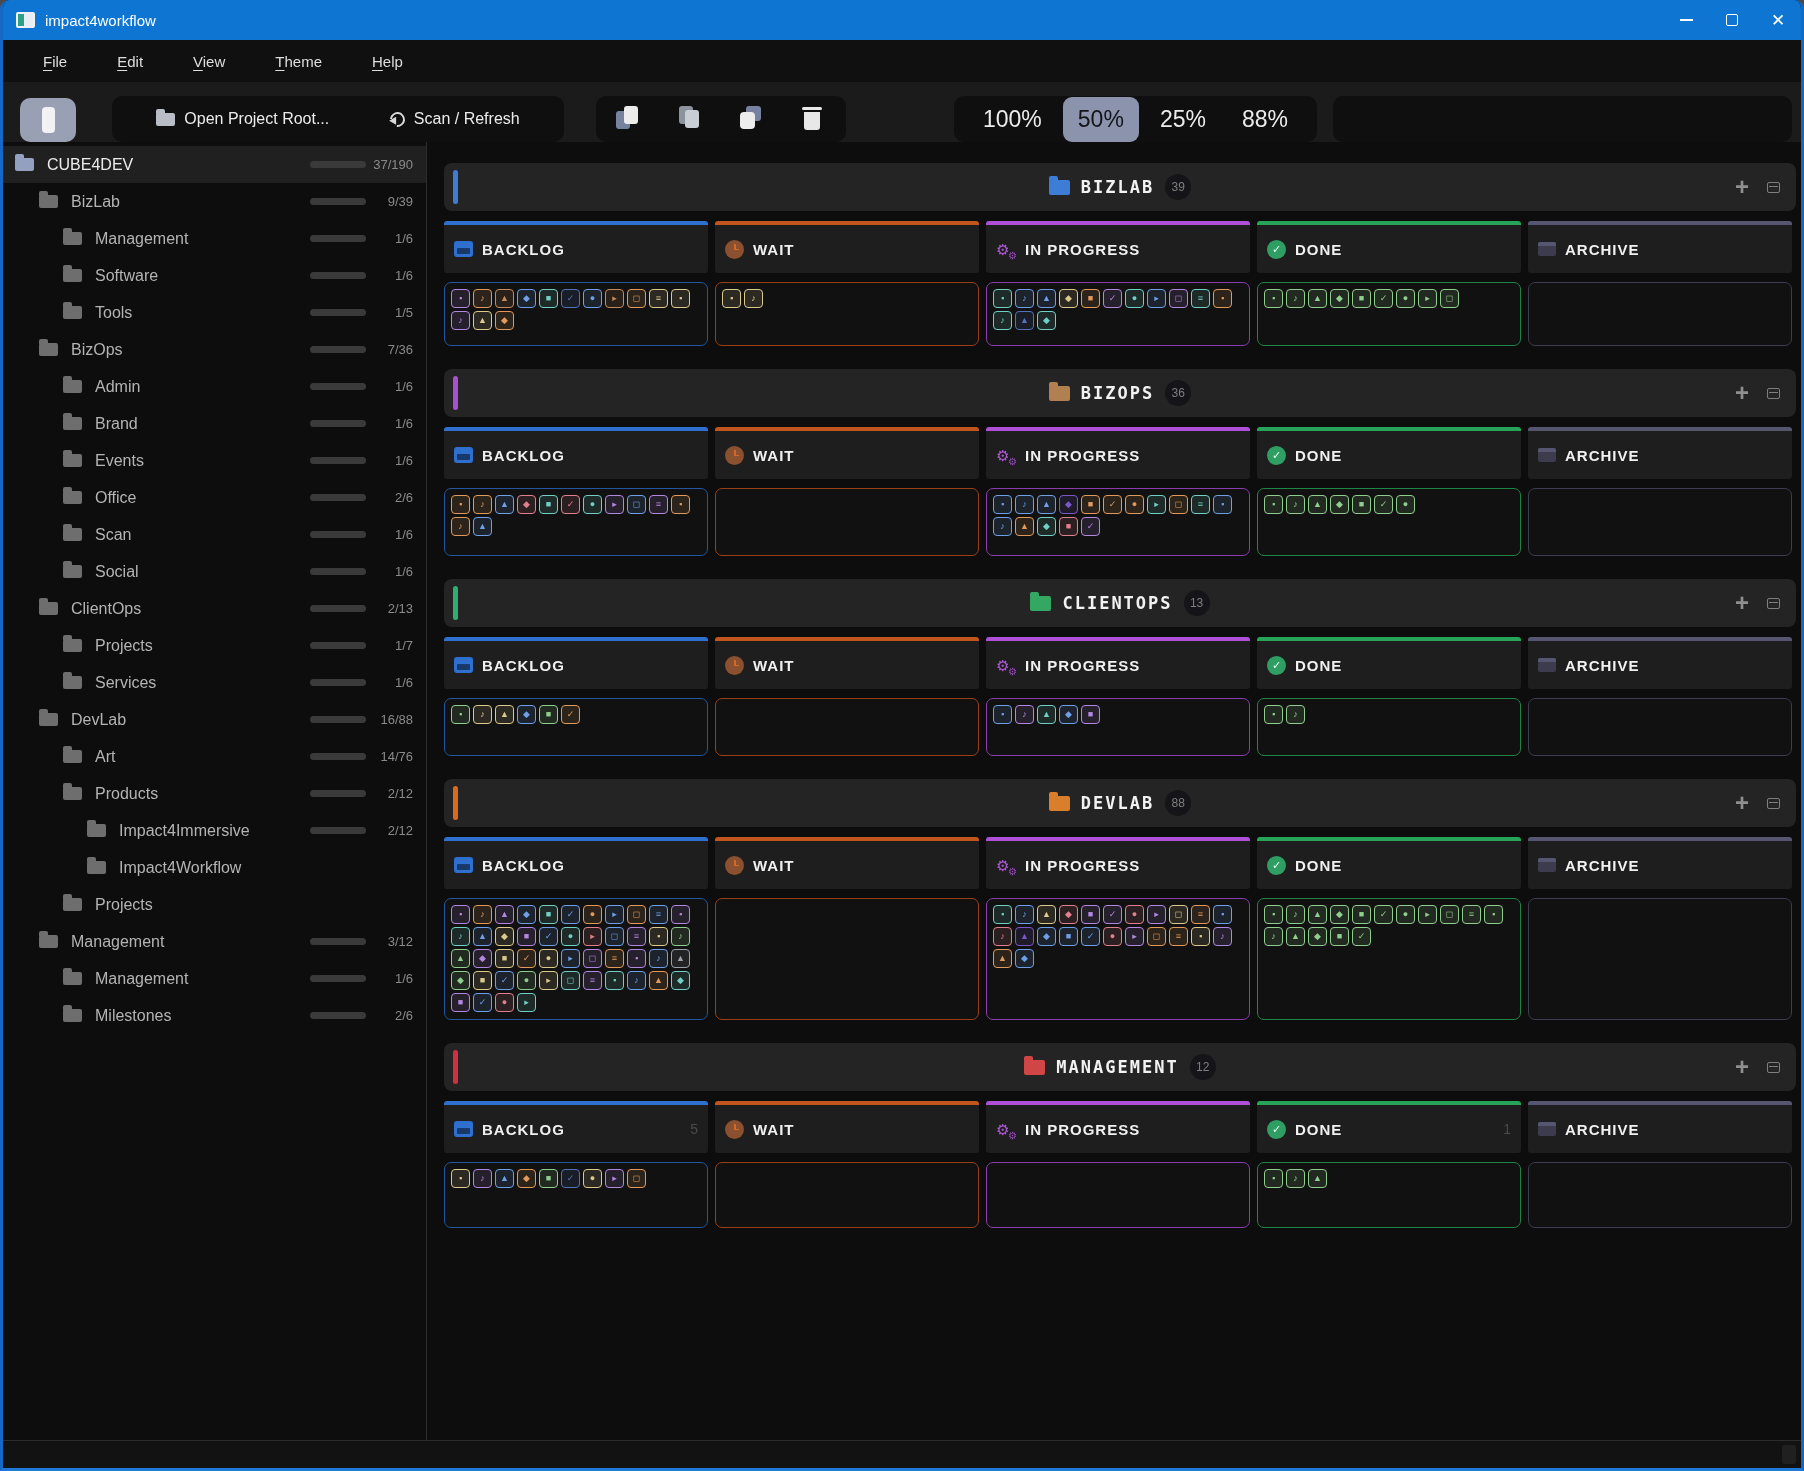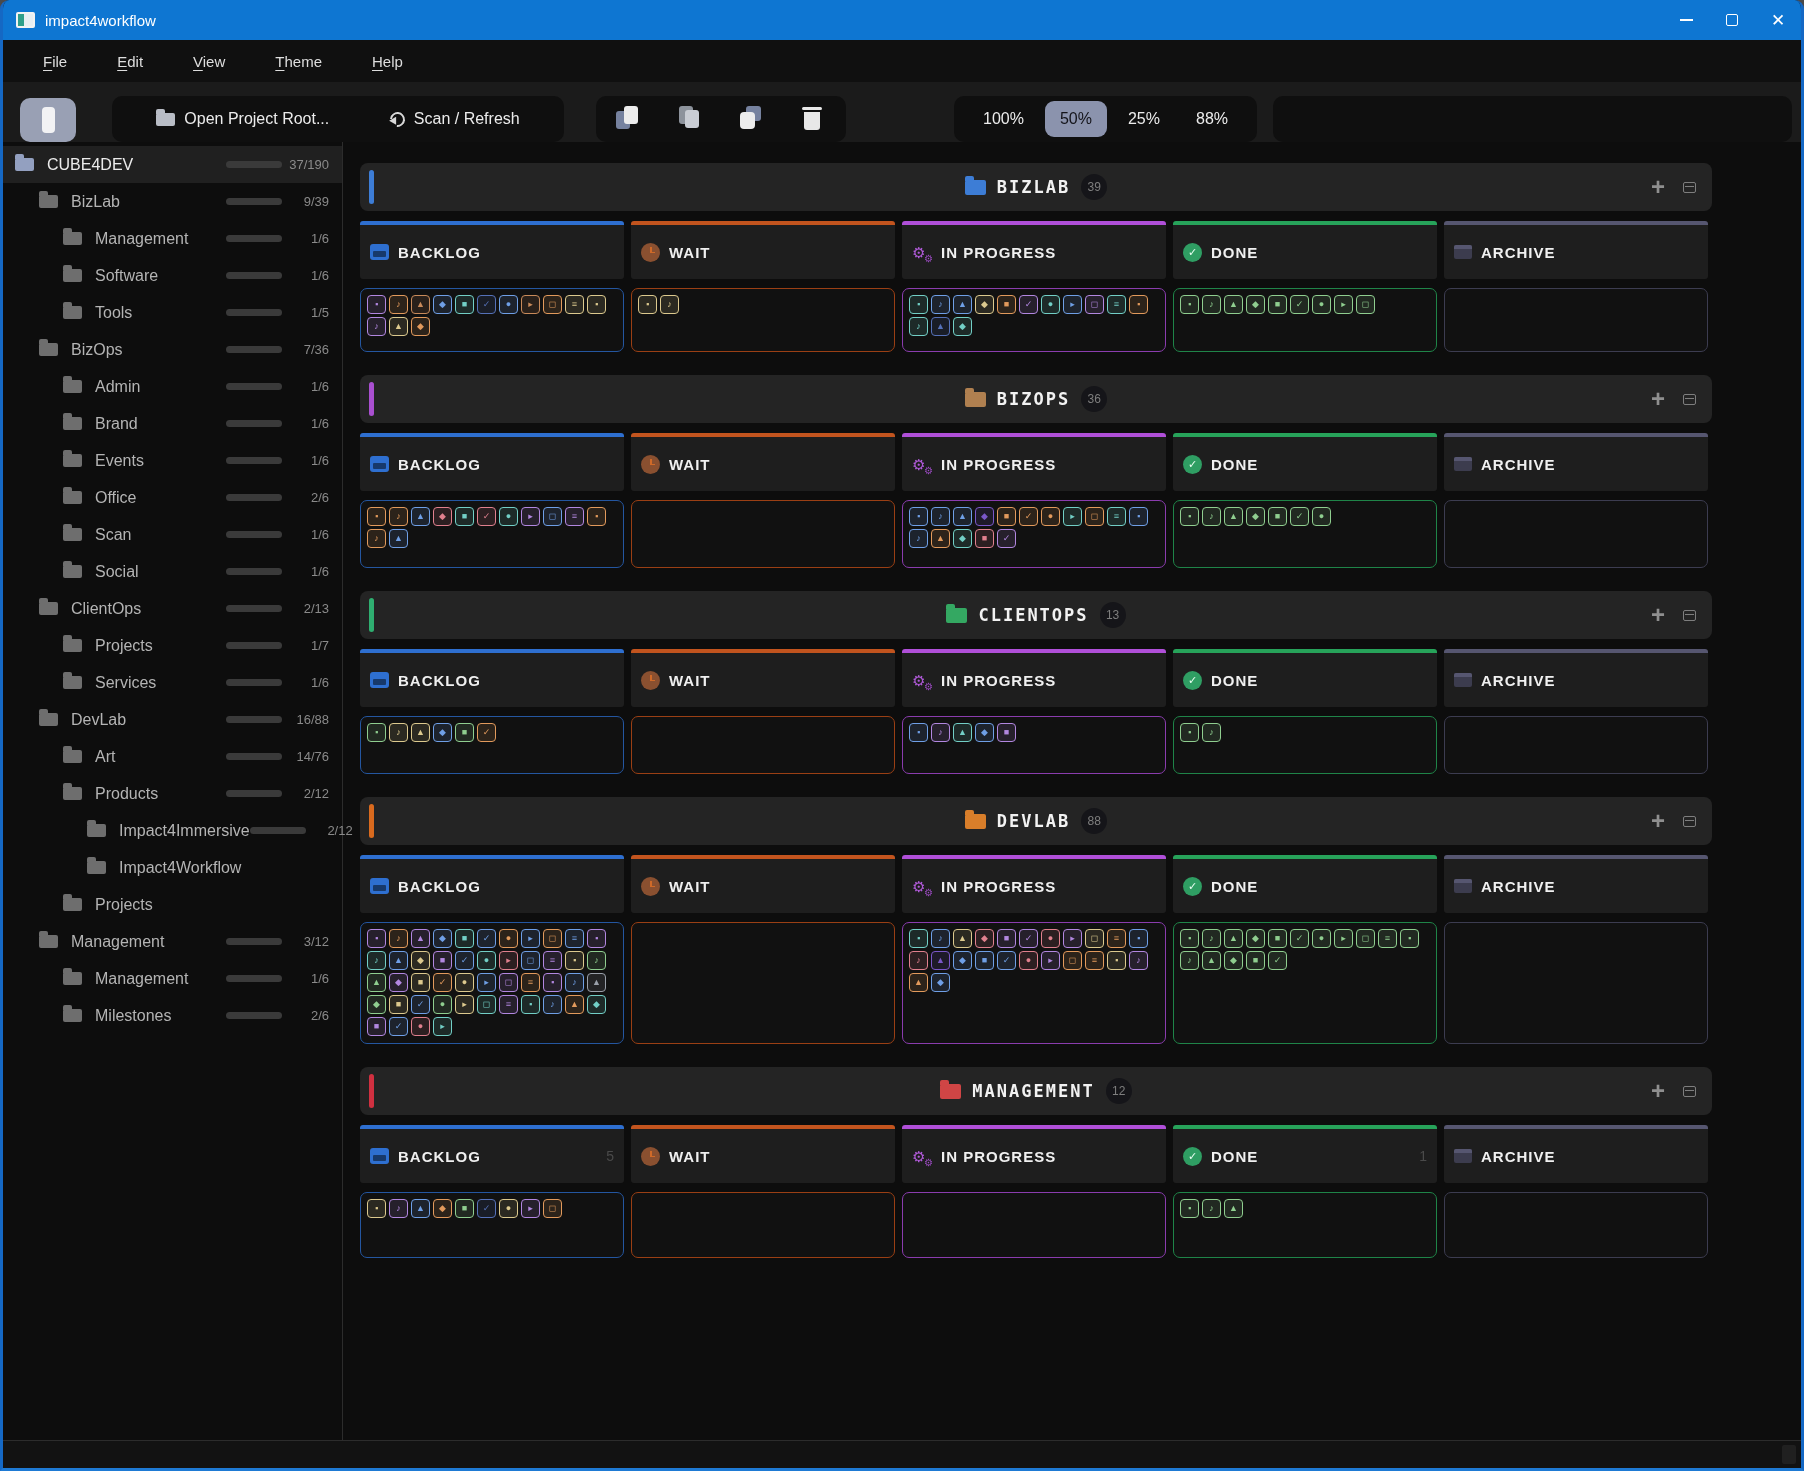--- a/index.html
+++ b/index.html
@@ -41,26 +41,26 @@
   .pg { position:absolute; border-radius:3px; width:14px; height:18px; }
   .pg.back { left:6px; top:11px; background:#76829f; }
   .pg.front { left:14px; top:6px; background:#ececec; }
   .pg.backg { left:8px; top:6px; background:#8d939c; }
   .pg.frontg { left:14px; top:10px; background:#c9cdd4; }
   .sq.back { position:absolute; left:13px; top:6px; width:15px; height:15px; border-radius:3px; background:#76829f; }
   .sq.front { position:absolute; left:7px; top:12px; width:15px; height:17px; border-radius:4px; background:#ececec; }
   .trash-lid { position:absolute; left:8px; top:7px; width:20px; height:3px; border-radius:2px; background:#e8e8e8; }
   .trash-body { position:absolute; left:10px; top:12px; width:16px; height:18px; border-radius:0 0 3px 3px; background:#e8e8e8; }
   .p-zoom { margin-left:108px; gap:6px; }
-  .zbtn { color:#ececec; font-size:16px; padding:9px 15px; border-radius:9px; }
+  .zbtn { color:#ececec; font-size:23px; padding:9px 15px; border-radius:9px; }
   .zbtn.active { background:#8b93ad; color:#14141a; }
   .p-space { flex:1; margin:0 9px 0 16px; }
   
   .content { flex:1; display:flex; overflow:hidden; }
-  .sidebar { width:340px; flex:none; border-right:1px solid #2c2c2c; padding-top:4px; }
+  .sidebar { width:424px; flex:none; border-right:1px solid #2c2c2c; padding-top:4px; }
   .srow { height:37px; display:flex; align-items:center; padding-right:13px; }
   .srow.selected { background:#202020; }
   .srow .folder { background:#6e6e6e; }
   .srow.selected .folder { background:#93a0c0; }
   .slabel { color:#b4b4b4; font-size:16px; margin-left:13px; flex:1; white-space:nowrap; }
   .srow.selected .slabel { color:#ececec; }
   .sbar { width:56px; height:7px; border-radius:4px; background:#3a3a3a; overflow:hidden; flex:none; }
   .sfill { height:100%; border-radius:4px; background:#2fae70; }
   .scount { width:47px; text-align:right; color:#8a8a8a; font-size:13px; flex:none; }
   
@@ -73,21 +73,21 @@
   .bname { color:#f2f2f2; font-family:"DejaVu Sans Mono", monospace; font-weight:bold;
            font-size:17px; letter-spacing:2px; }
   .bbadge { min-width:26px; height:26px; border-radius:13px; background:#151519; color:#7e7e7e;
             font-size:12px; display:flex; align-items:center; justify-content:center; padding:0 5px; }
   .bicons { position:absolute; right:16px; top:0; height:100%; display:flex; align-items:center; gap:18px; }
   .plus { color:#8f8f8f; font-size:24px; font-weight:bold; line-height:1; }
   .collapse { width:13px; height:11px; border:1.5px solid #7e7e7e; border-radius:2px; position:relative; }
   .collapse::after { content:""; position:absolute; left:1px; right:1px; top:3px; height:1.5px; background:#7e7e7e; }
   .bcols { display:flex; gap:7px; margin-top:10px; }
   .bcol { width:264px; flex:none; }
-  .colhead { height:58px; background:#1e1e1e; border-radius:3px; border-top:4px solid;
+  .colhead { height:52px; background:#1e1e1e; border-radius:3px; border-top:4px solid;
              display:flex; align-items:center; padding:0 10px; gap:9px; }
   .collabel { color:#f0f0f0; font-weight:bold; font-size:15px; letter-spacing:1px; flex:1; }
   .colcount { color:#4a4a4a; font-size:14px; }
   .cardbox { margin-top:9px; border:1px solid; border-radius:7px; background:#111111; padding:6px;
              display:flex; flex-wrap:wrap; gap:3px; align-content:flex-start; }
   .tile { width:19px; height:19px; border-radius:4px; border:1px solid; display:flex;
           align-items:center; justify-content:center; font-size:9px; line-height:1; }
   
   .ci-inbox { width:19px; height:16px; background:#2e6fd0; border-radius:3px; position:relative; flex:none; }
   .ci-inbox::after { content:""; position:absolute; left:3px; right:3px; bottom:3px; height:6px;

